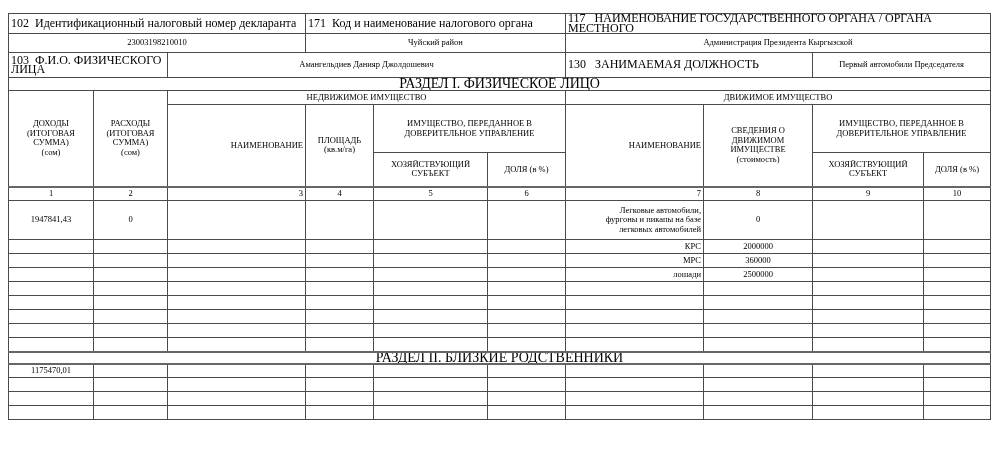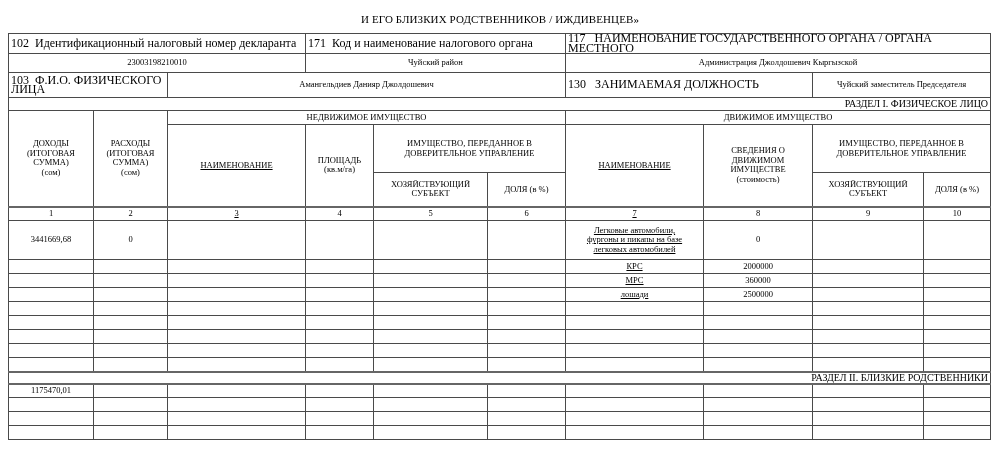--- a/index.html
+++ b/index.html
@@ -1,33 +1,32 @@
 <!DOCTYPE html>
 <html><head>
 <meta charset="utf-8">
 <style>
   html,body{margin:0;padding:0;background:#fff;}
   body{width:1000px;height:460px;overflow:hidden;font-family:"Liberation Serif","DejaVu Serif",serif;color:#000;}
   .doc-title{margin:13px 10px 8px 10px;text-align:center;font-size:11px;line-height:12px;letter-spacing:.1px;}
   table.decl{border-collapse:collapse;table-layout:fixed;margin-left:8px;width:982px;}
   td{border:1px solid #4a4a4a;padding:0 2px;font-size:8.5px;line-height:9.5px;vertical-align:middle;white-space:pre-wrap;overflow:hidden;text-align:center;}
-  td.left{text-align:center;text-decoration:underline;}
+  td.left{text-align:right;}
   td.lbl{text-align:left;font-size:12px;}
-  td.section{font-size:10px;text-align:right;}
+  td.section{font-size:14px;}
   tr.thick-top td{border-top:2px solid #666;}
   tr.rA{height:15px;} tr.rB{height:19px;} tr.rC{height:25px;padding-left:13px;}
   tr.rSec{height:13px;} tr.rBand{height:14px;} tr.rHdrMain{height:48px;}
   tr.rHdrSub{height:34px;} tr.rNums{height:14px;} tr.rTall{height:39px;}
   tr.r13{height:14px;} tr.rSec2{height:12px;margin-left:36px;}
 </style>
 </head>
 <body>
 
 <div class="doc-title">
-  <div>И ЕГО БЛИЗКИХ РОДСТВЕННИКОВ / ИЖДИВЕНЦЕВ»</div>
 </div>
 
 <table class="decl">
   <colgroup>
     <col style="width:85px">
       <col style="width:74px">
       <col style="width:138px">
       <col style="width:68px">
     <col style="width:114px">
       <col style="width:78px">
@@ -39,28 +38,28 @@
 
   <tbody>
       <tr class="rA">
     <td colspan="3" class="lbl">102  Идентификационный налоговый номер декларанта</td>
     <td colspan="3" class="lbl">171  Код и наименование налогового органа</td>
     <td colspan="4" class="lbl">117   НАИМЕНОВАНИЕ ГОСУДАРСТВЕННОГО ОРГАНА / ОРГАНА МЕСТНОГО</td>
   </tr>
   <tr class="rB">
     <td colspan="3">23003198210010</td>
     <td colspan="3">Чуйский район</td>
-    <td colspan="4">Администрация Джолдошевич Кыргызской</td>
+    <td colspan="4">Администрация Президента Кыргызской</td>
   </tr>
   <tr class="rC">
     <td colspan="2" class="lbl">103  Ф.И.О. ФИЗИЧЕСКОГО
 ЛИЦА</td>
     <td colspan="4">Амангельдиев Данияр Джолдошевич</td>
     <td colspan="2" class="lbl">130   ЗАНИМАЕМАЯ ДОЛЖНОСТЬ</td>
-    <td colspan="2">Чуйский заместитель Председателя</td>
+    <td colspan="2">Первый автомобили Председателя</td>
   </tr>
 
   <tr class="rSec">
     <td colspan="10" class="section">РАЗДЕЛ I. ФИЗИЧЕСКОЕ ЛИЦО</td>
   </tr>
 
   <tr class="rBand">
     <td rowspan="3">ДОХОДЫ
 (ИТОГОВАЯ
 СУММА)
@@ -102,21 +101,21 @@
     <td>4</td>
     <td>5</td>
     <td>6</td>
     <td class="left">7</td>
     <td>8</td>
     <td>9</td>
     <td>10</td>
   </tr>
 
   <tr class="rTall">
-    <td>3441669,68</td>
+    <td>1947841,43</td>
     <td>0</td>
     <td></td>
     <td></td>
     <td></td>
     <td></td>
     <td class="left">Легковые автомобили,
 фургоны и пикапы на базе
 легковых автомобилей</td>
     <td>0</td>
     <td></td>

